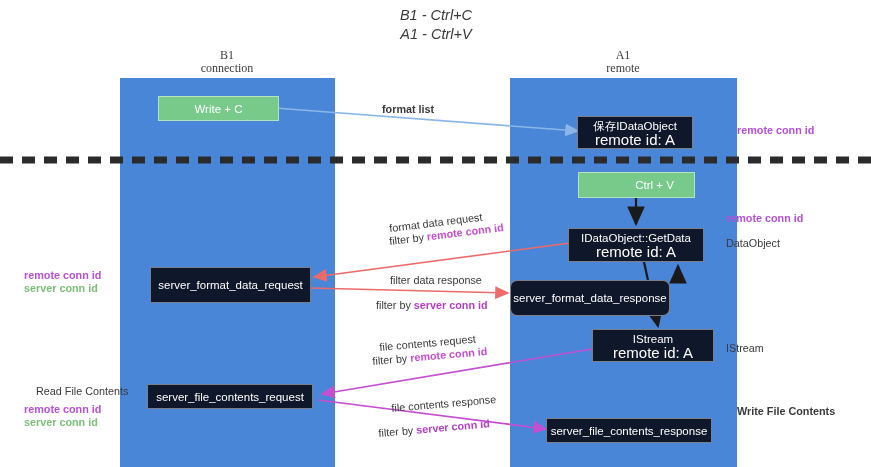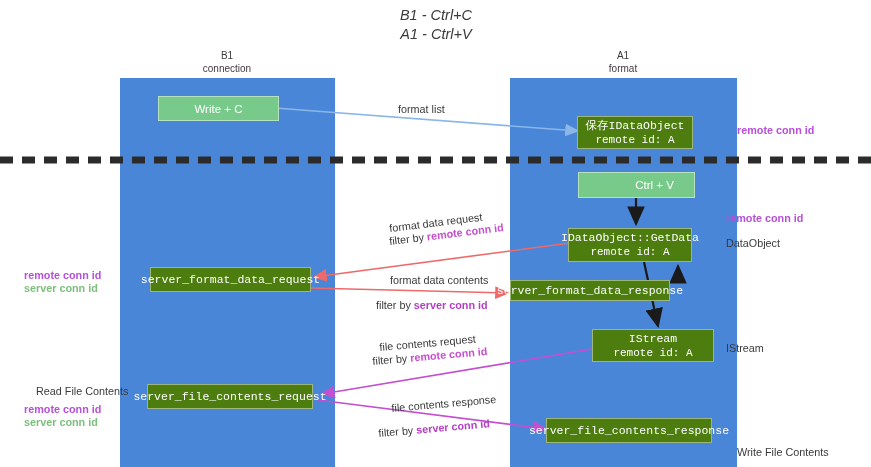--- a/index.html
+++ b/index.html
@@ -17,41 +17,42 @@
     background: #ffffff;
     overflow: hidden;
   }
   .lane {
     position: absolute;
     background: #4a86d8;
   }
   .lane-header {
     position: absolute;
     text-align: center;
-    font-size: 10px;
+    font-size: 12px;
     color: #3c3c3c;
     line-height: 13px;
     white-space: pre-line;
+    font-family: Liberation Serif, serif;
   }
   .node {
     position: absolute;
     box-sizing: border-box;
     display: flex;
     flex-direction: column;
     align-items: center;
     justify-content: center;
     text-align: center;
     color: #ffffff;
     font-size: 11.5px;
     line-height: 14px;
     border: 1px solid rgba(255,255,255,0.45);
   }
   .node.green { background: #78ca8a; }
-  .node.orange { background: #4d7c0f; font-family: Liberation Mono, monospace; }
-  .node .l2 { font-size: 11px; }
+  .node.orange { background: #0f172a; }
+  .node .l2 { font-size: 15px; }
   .title {
     position: absolute;
     text-align: center;
     font-size: 14.5px;
     color: #3a3a3a;
     line-height: 19px;
     white-space: pre-line;
     font-style: italic;
   }
   .edge-label {
@@ -88,21 +89,21 @@
 
   <div class="title" style="left:336px; top:6px; width:200px;">B1 - Ctrl+C
 A1 - Ctrl+V</div>
 
   <div class="lane" style="left:120px; top:78px; width:215px; height:389px;"></div>
   <div class="lane" style="left:510px; top:78px; width:227px; height:389px;"></div>
 
   <div class="lane-header" style="left:152px; top:49px; width:150px;">B1
 connection</div>
   <div class="lane-header" style="left:548px; top:49px; width:150px;">A1
-format</div>
+remote</div>
 
   <svg class="overlay">
     <defs>
       <marker id="ah-blue" markerWidth="9" markerHeight="8" refX="8" refY="4" orient="auto">
         <path d="M0,0 L9,4 L0,8 z" fill="#8ab6e8"></path>
       </marker>
       <marker id="ah-red" markerWidth="9" markerHeight="8" refX="8" refY="4" orient="auto">
         <path d="M0,0 L9,4 L0,8 z" fill="#ee6a6a"></path>
       </marker>
       <marker id="ah-magenta" markerWidth="9" markerHeight="8" refX="8" refY="4" orient="auto">
@@ -140,59 +141,59 @@
 
   <div class="node orange" style="left:577px; top:116px; width:116px; height:33px;">
     <span>保存IDataObject</span>
     <span class="l2">remote id: A</span>
   </div>
 
   <div class="node green" style="left:578px; top:172px; width:117px; height:26px;padding-left:36px;">
     <span>Ctrl + V</span>
   </div>
 
-  <div class="node orange" style="left:568px; top:228px; width:124px; height:34px;">
+  <div class="node orange" style="left:568px; top:228px; width:136px; height:34px;">
     <span>IDataObject::GetData</span>
     <span class="l2">remote id: A</span>
   </div>
 
-  <div class="node orange" style="left:150px; top:267px; width:161px; height:25px;">
+  <div class="node orange" style="left:150px; top:267px; width:161px; height:36px;">
     <span>server_format_data_request</span>
   </div>
 
-  <div class="node orange" style="left:510px; top:280px; width:160px; height:21px;">
+  <div class="node orange" style="left:510px; top:280px; width:160px; height:36px;border-radius:7px;">
     <span>server_format_data_response</span>
   </div>
 
   <div class="node orange" style="left:592px; top:329px; width:122px; height:33px;">
     <span>IStream</span>
     <span class="l2">remote id: A</span>
   </div>
 
   <div class="node orange" style="left:546px; top:418px; width:166px; height:25px;">
     <span>server_file_contents_response</span>
   </div>
 
   <div class="node orange" style="left:147px; top:384px; width:166px; height:25px;">
     <span>server_file_contents_request</span>
   </div>
 
-  <div class="edge-label" style="left:398px; top:103px;">
+  <div class="edge-label" style="left:382px; top:103px;font-weight:bold;">
     <span>format list</span>
   </div>
 
   <div class="edge-label rot-a" style="left:390px; top:222px;">
     <span>format data request</span>
   </div>
   <div class="edge-label rot-a" style="left:390px; top:235px;">
     <span>filter by </span><span class="hl-remote">remote conn id</span>
   </div>
 
   <div class="edge-label" style="left:390px; top:274px;">
-    <span>format data contents</span>
+    <span>filter data response</span>
   </div>
   <div class="edge-label" style="left:376px; top:299px;">
     <span>filter by </span><span class="hl-server">server conn id</span>
   </div>
 
   <div class="edge-label rot-b" style="left:380px; top:341px;">
     <span>file contents request</span>
   </div>
   <div class="edge-label rot-b" style="left:373px; top:355px;">
     <span>filter by </span><span class="hl-remote">remote conn id</span>
@@ -202,21 +203,21 @@
     <span>file contents response</span>
   </div>
   <div class="edge-label rot-b" style="left:379px; top:427px;">
     <span>filter by </span><span class="hl-server">server conn id</span>
   </div>
 
   <div class="side-note remote" style="left:737px; top:124px;">remote conn id</div>
   <div class="side-note remote" style="left:726px; top:212px;">remote conn id</div>
   <div class="side-note" style="left:726px; top:237px;">DataObject</div>
   <div class="side-note" style="left:726px; top:342px;">IStream</div>
-  <div class="side-note" style="left:737px; top:446px;">Write File Contents</div>
+  <div class="side-note" style="left:737px; top:405px;font-weight:bold;">Write File Contents</div>
 
   <div class="side-note remote" style="left:24px; top:269px;">remote conn id</div>
   <div class="side-note server" style="left:24px; top:282px;">server conn id</div>
 
   <div class="side-note" style="left:28px; top:385px;padding-left:8px;">Read File Contents</div>
   <div class="side-note remote" style="left:24px; top:403px;">remote conn id</div>
   <div class="side-note server" style="left:24px; top:416px;">server conn id</div>
 
 </div>
 

